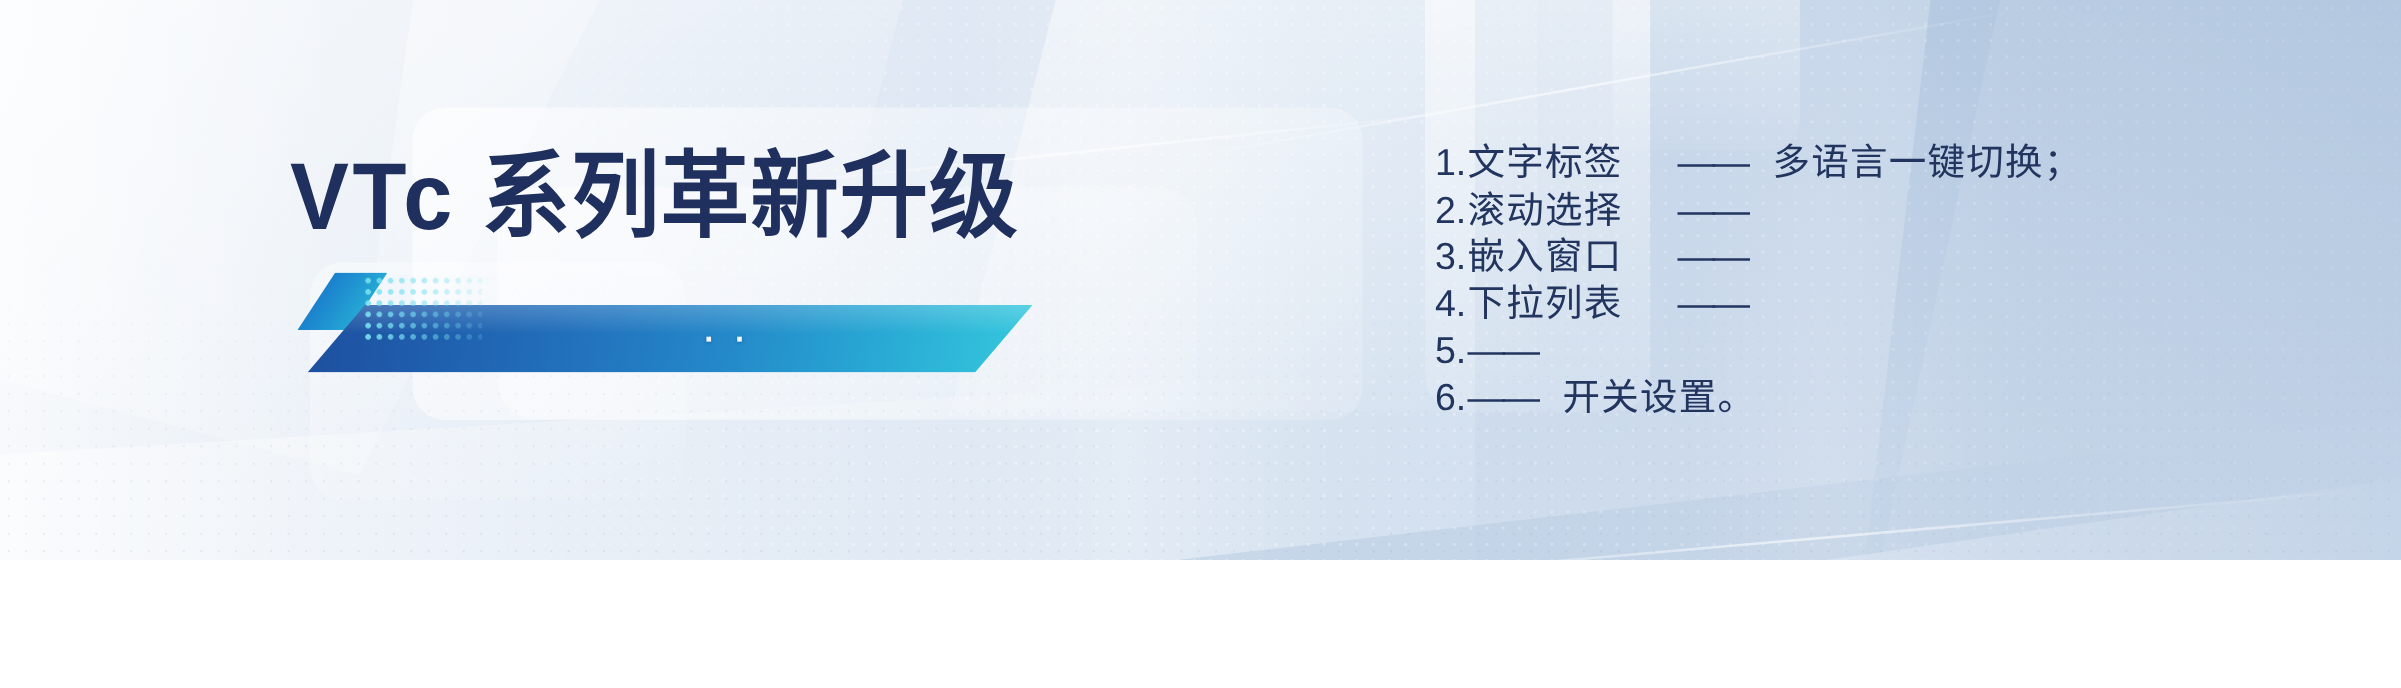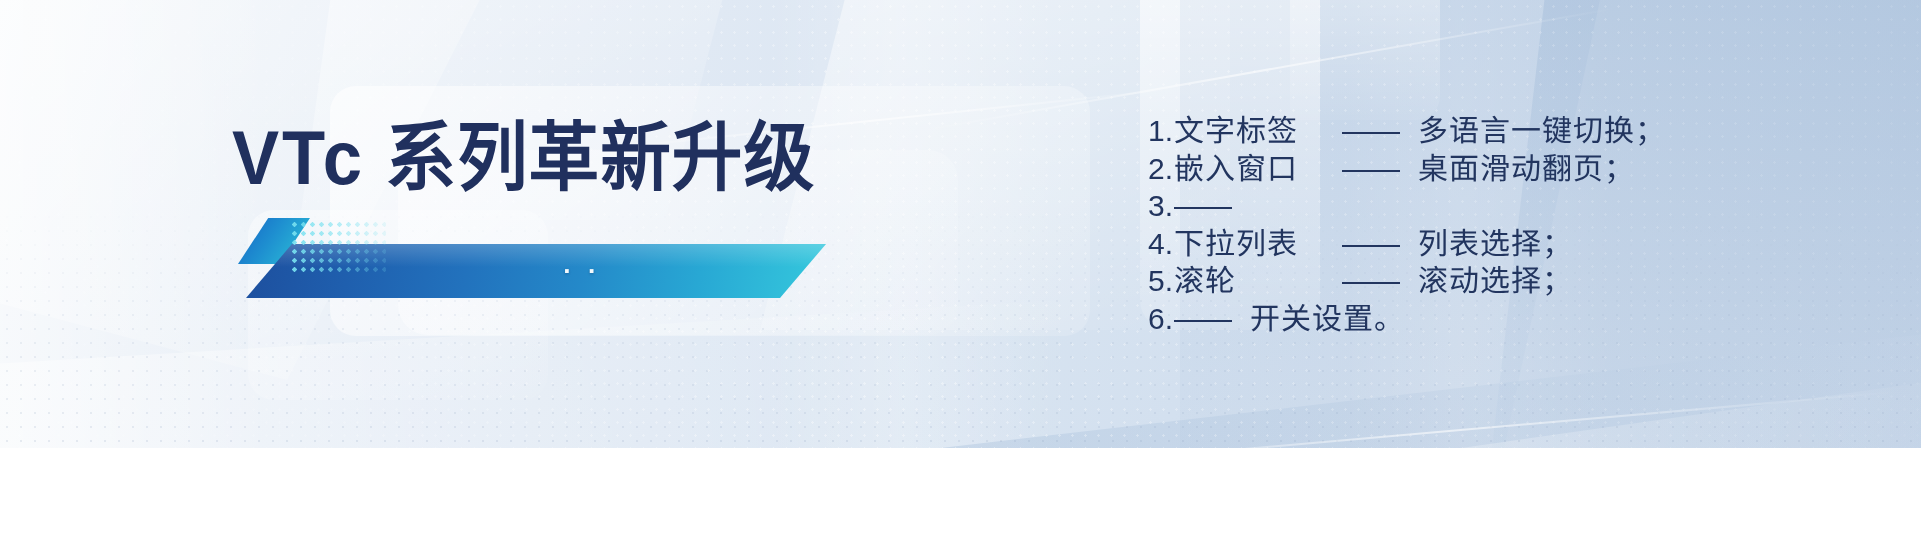--- a/index.html
+++ b/index.html
@@ -247,42 +247,39 @@
 
     <div class="feature-row">
       <span class="f-index">1.</span>
       <span class="f-name">文字标签</span>
       <span class="f-dash">——</span>
       <span class="f-desc">多语言一键切换；</span>
     </div>
 
     <div class="feature-row">
       <span class="f-index">2.</span>
+      <span class="f-name">滚动选择</span>
+      <span class="f-dash">——</span>
+    </div>
+
+    <div class="feature-row">
+      <span class="f-index">3.</span>
       <span class="f-name">嵌入窗口</span>
-      <span class="f-dash">——</span>
-      <span class="f-desc">桌面滑动翻页；</span>
-    </div>
-
-    <div class="feature-row">
-      <span class="f-index">3.</span>
       <span class="f-dash">——</span>
     </div>
 
     <div class="feature-row">
       <span class="f-index">4.</span>
       <span class="f-name">下拉列表</span>
       <span class="f-dash">——</span>
-      <span class="f-desc">列表选择；</span>
     </div>
 
     <div class="feature-row">
       <span class="f-index">5.</span>
-      <span class="f-name">滚轮</span>
-      <span class="f-dash">——</span>
-      <span class="f-desc">滚动选择；</span>
+      <span class="f-dash">——</span>
     </div>
 
     <div class="feature-row">
       <span class="f-index">6.</span>
       <span class="f-dash">——</span>
       <span class="f-desc">开关设置。</span>
     </div>
 
   </div>
 </div>

